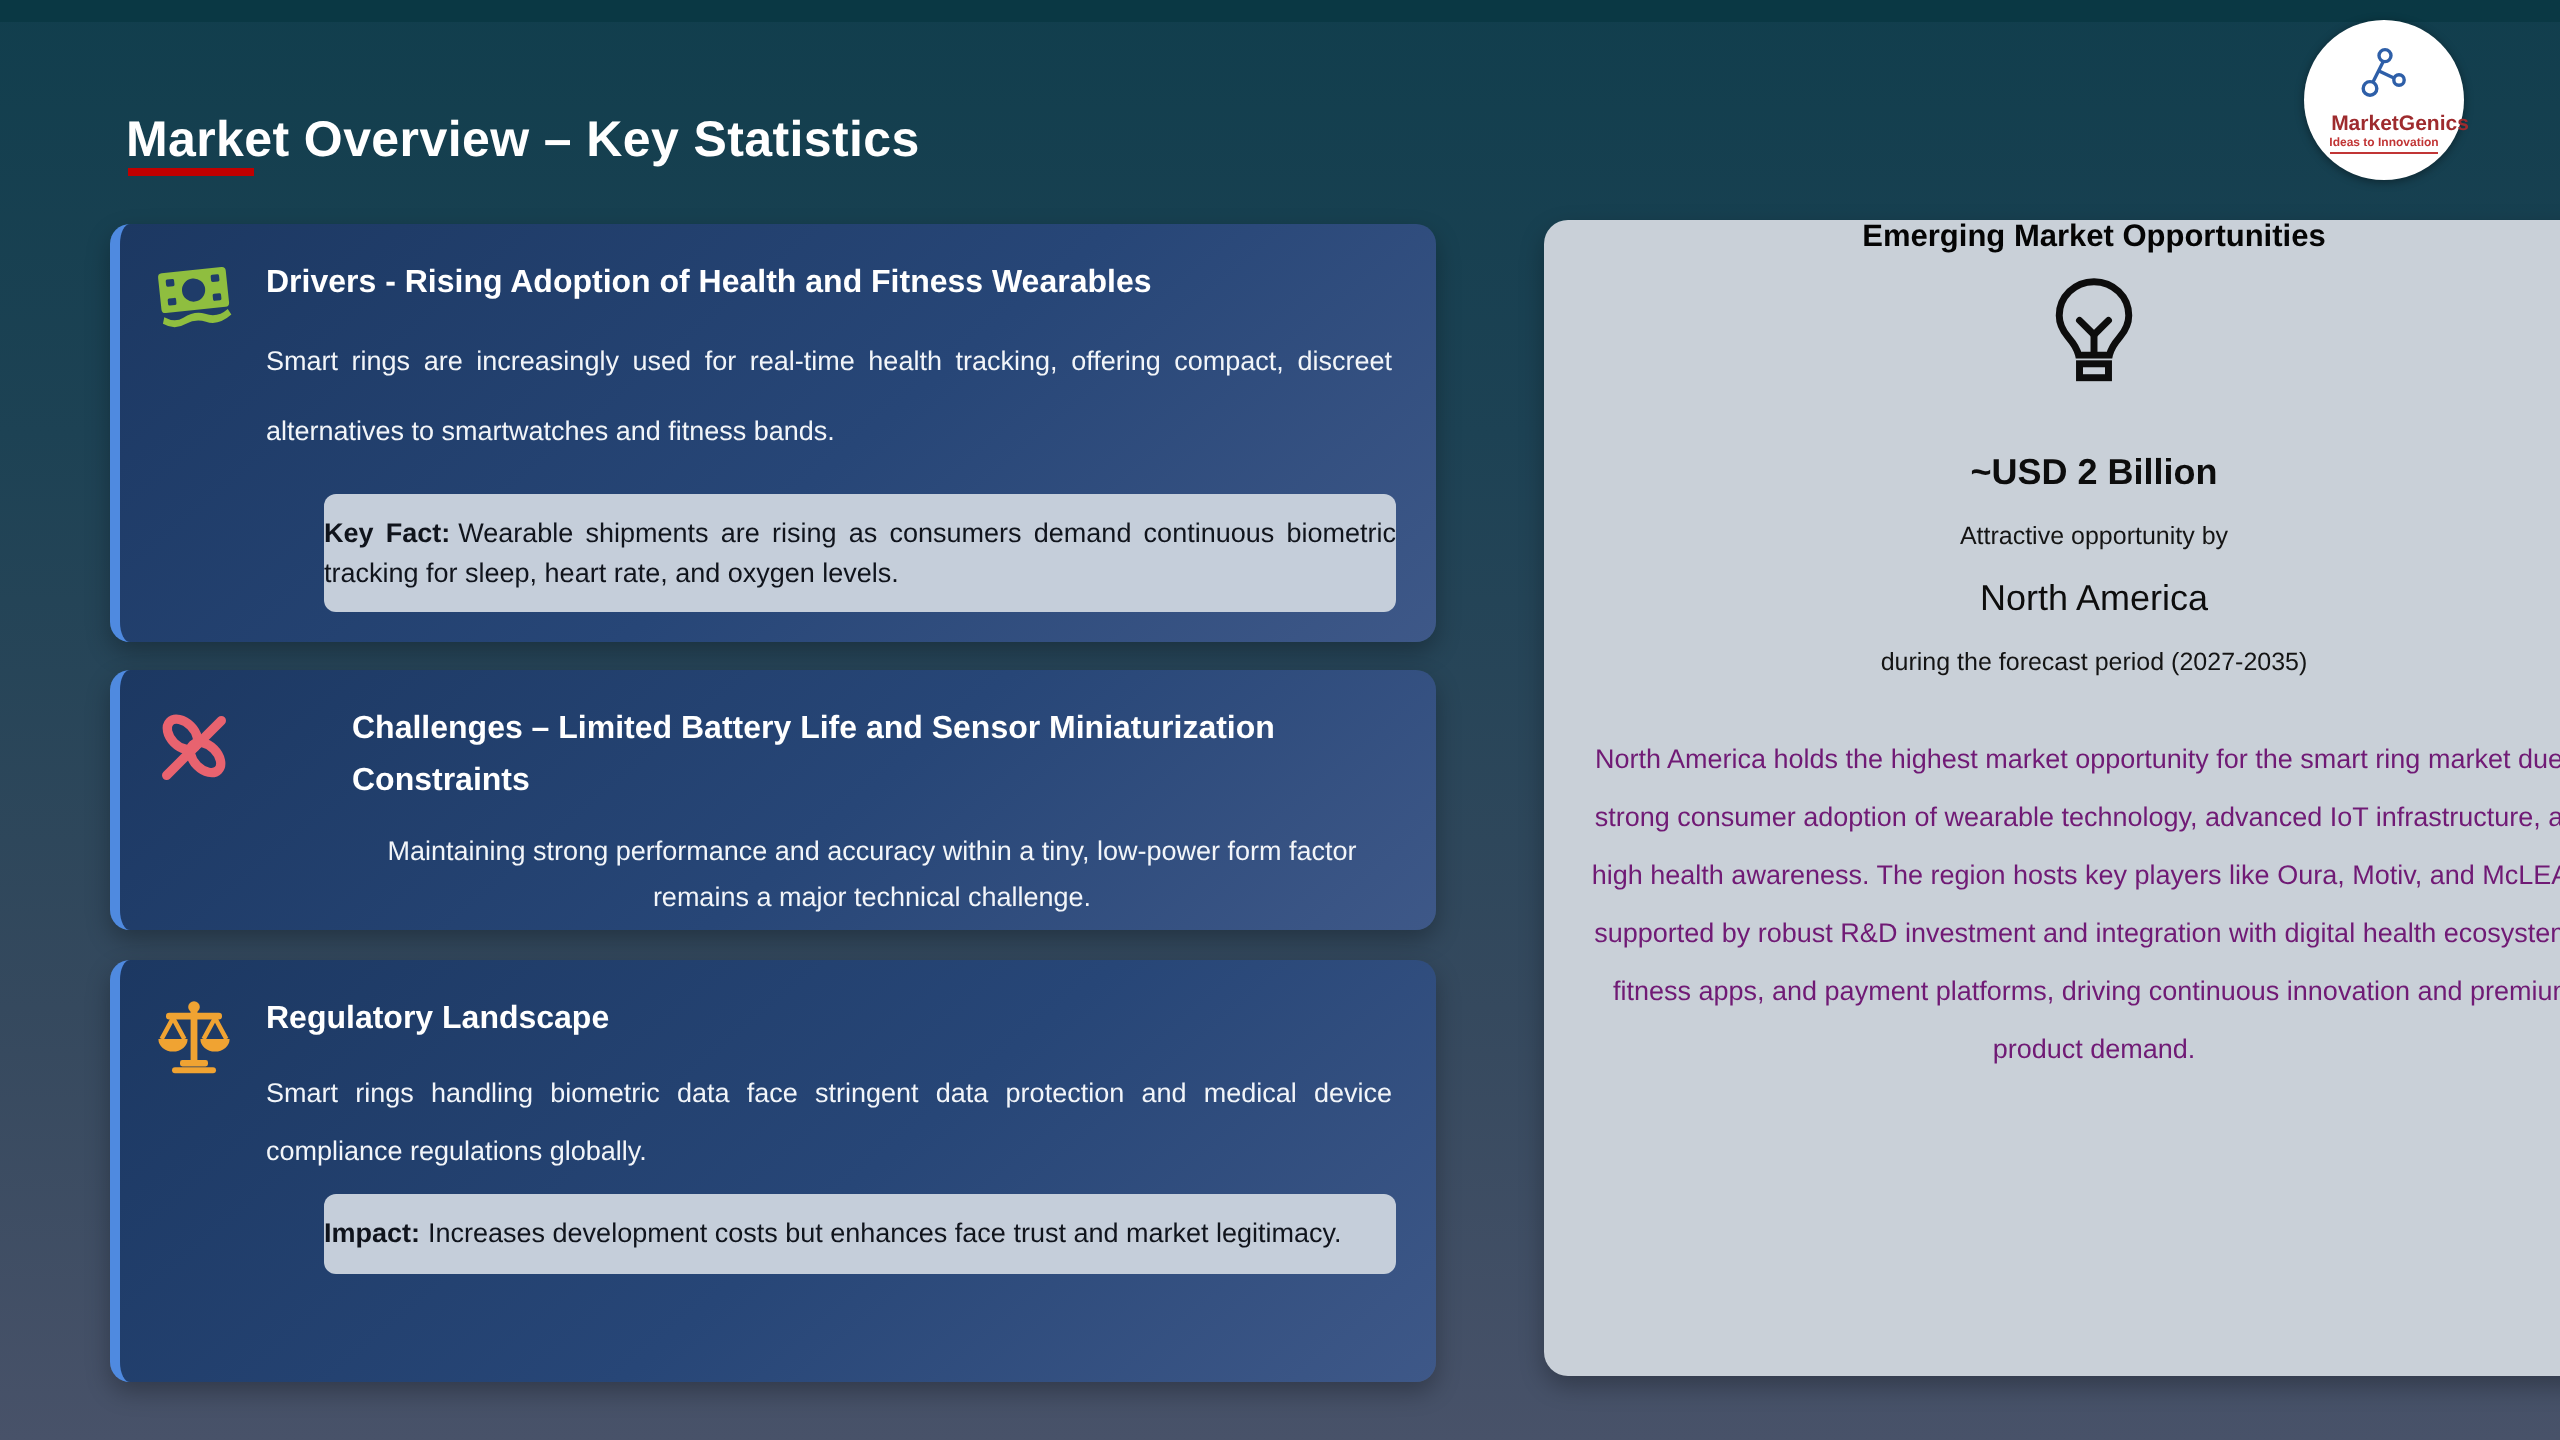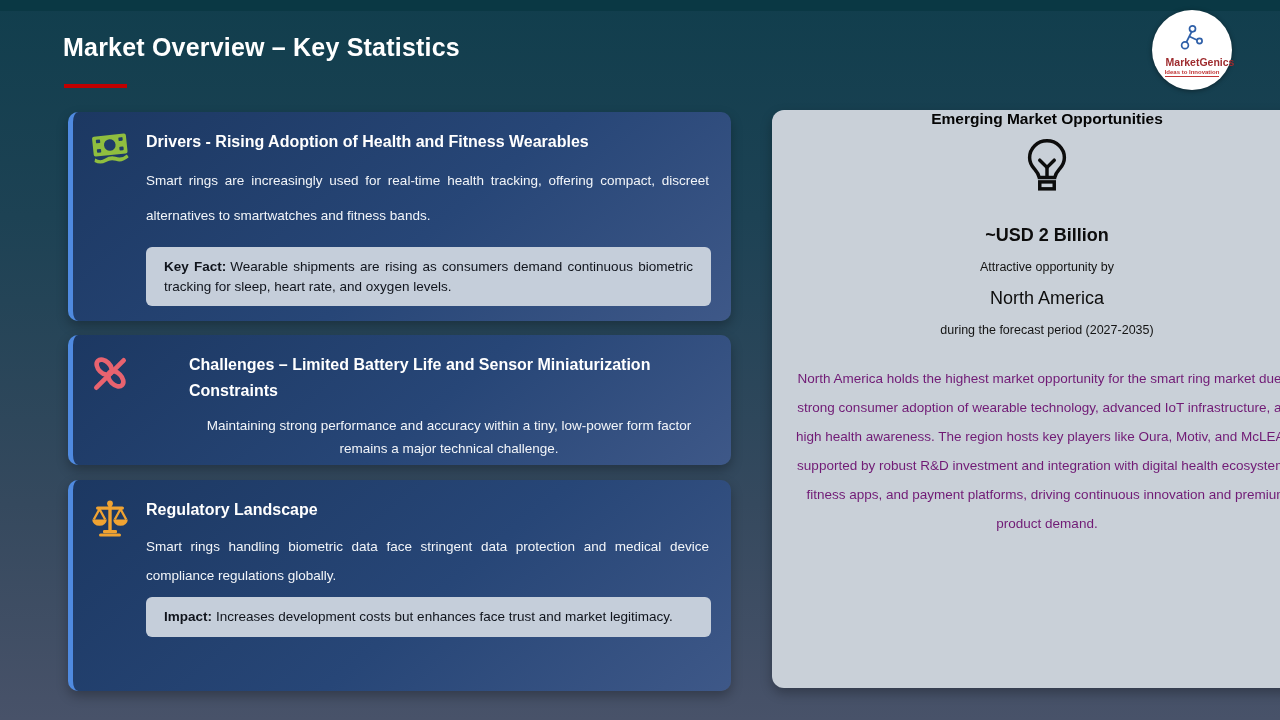--- a/index.html
+++ b/index.html
@@ -5,53 +5,53 @@
   * { margin:0; padding:0; box-sizing:border-box; }
   html,body { width:1280px; height:720px; overflow:hidden; }
   body {
     font-family:"Liberation Sans", sans-serif;
     background:linear-gradient(180deg,#113e4d 0%, #1d4254 30%, #35495e 70%, #485269 100%);
     position:relative;
     color:#fff;
   }
   .top-bar { position:absolute; top:0; left:0; width:1280px; height:11px; background:#0a3844; }
 
-  .page-title { position:absolute; left:63px; top:33px; font-size:25px; font-weight:bold; color:#ffffff; letter-spacing:.2px; }
+  .page-title { position:absolute; left:63px; top:56px; font-size:25px; font-weight:bold; color:#ffffff; letter-spacing:.2px; }
   .title-underline { position:absolute; left:64px; top:84px; width:63px; height:4px; background:#c00000; }
 
   .logo-badge {
     position:absolute; left:1152px; top:10px; width:80px; height:80px; border-radius:50%;
     background:#ffffff; display:flex; flex-direction:column; align-items:center; justify-content:center;
     box-shadow:0 1px 5px rgba(0,0,0,.4); color:#9e2b2e;
   }
   .logo-brand { font-size:10.5px; font-weight:bold; color:#9e2b2e; margin-top:1px;margin-left:16px; }
   .logo-tagline { font-size:6px; font-weight:bold; color:#c13535; border-bottom:1px solid #c13535; padding-bottom:1px; margin-top:1px; }
 
   .card {
-    position:absolute; left:68px; width:663px; border-radius:10px;
+    position:absolute; left:55px; width:663px; border-radius:10px;
     background:linear-gradient(140deg,#1c3862 0%, #274677 55%, #3e5888 100%);
     border-left:5px solid #4f8ae0;
     box-shadow:0 5px 12px rgba(0,0,0,.28);
     display:grid; grid-template-columns:73px 1fr;
     padding:17px 20px 16px 0;
   }
   .card-1 { top:112px; height:209px; }
   .card-2 { top:335px; height:130px;gap:43px; }
   .card-3 { top:480px; height:211px; }
   .card-icon { justify-self:center; margin-top:2px; }
   .card-title { color:#ffffff; font-weight:bold; font-size:16px; line-height:1.65; }
   .card-2 .card-title { max-width:535px; }
   .card-body { color:#f2f5f9; font-size:13.5px; text-align:justify; margin-top:9px; padding-right:2px; }
   .card-1 .card-body { line-height:2.55; }
   .card-2 .card-body { line-height:1.75; text-align:center; max-width:560px; }
   .card-3 .card-body { line-height:2.15; }
   .callout {
     background:#c5ceda; border-radius:6px; color:#10141c;
     font-size:13.5px; line-height:1.45; text-align:justify;
-    padding:10px 18px; margin-top:14px;
+    padding:10px 0; margin-top:14px;margin-left:29px;
   }
   .card-3 .callout { margin-top:7px; }
   .callout b { margin-right:4px; }
 
   .panel {
     position:absolute; left:772px; top:110px; width:550px; height:578px;
     background:#c9d0d8; border-radius:12px; box-shadow:0 5px 12px rgba(0,0,0,.28);
     text-align:center; color:#0d0d0d; padding:0 23px;
   }
   .panel-title { font-size:15.5px; font-weight:bold; color:#050505; }

